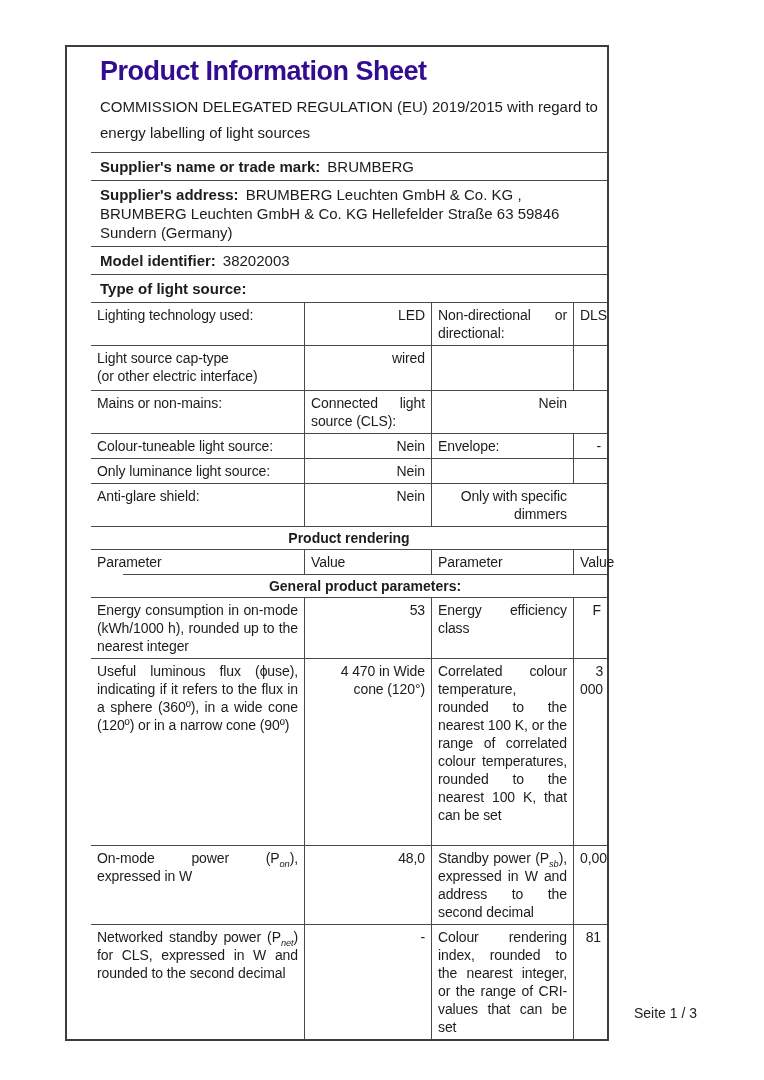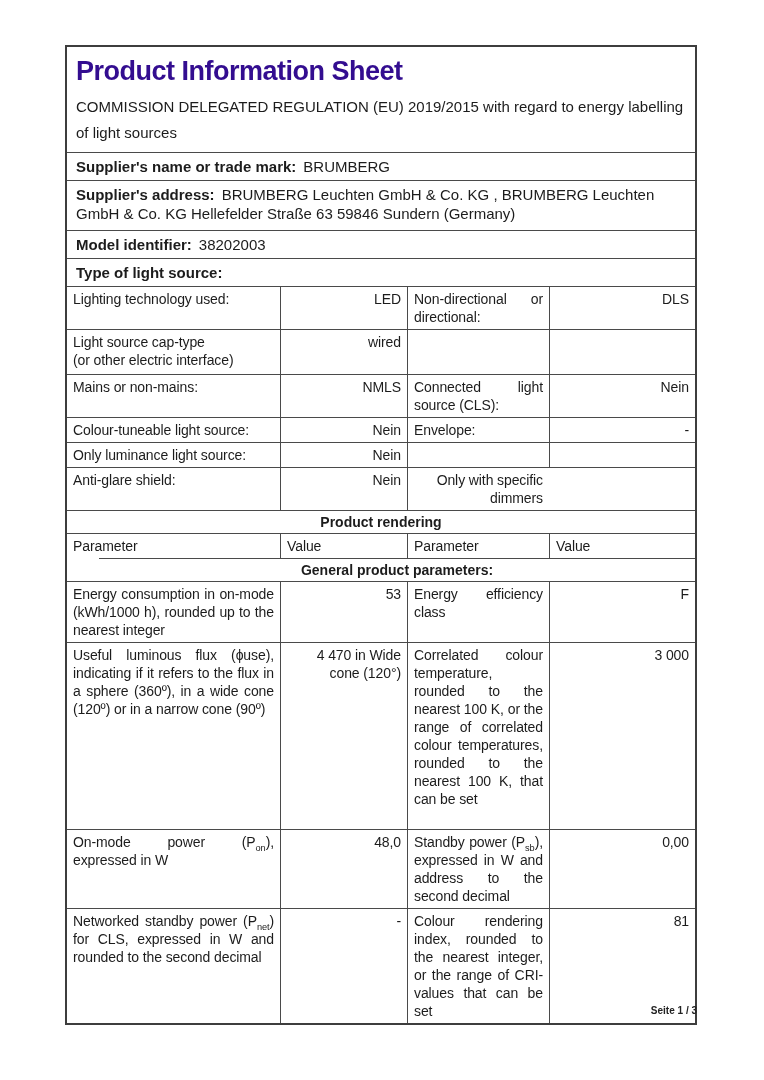--- a/index.html
+++ b/index.html
@@ -7,23 +7,24 @@
     width: 764px; height: 1080px;
     background: #ffffff;
     font-family: "Liberation Sans", sans-serif;
     color: #1c1c1c;
     position: relative;
     overflow: hidden;
   }
   .sheet {
     position: absolute;
     left: 65px; top: 45px;
-    width: 632px;
+    width: 544px;
     border: 2px solid #3d3d3d;
     background: #ffffff;
+    padding-left: 24px;
   }
   .row { border-top: 1px solid #4a4a4a; }
   .row:first-child { border-top: none; }
 
   
   .head-block { min-height: 86px; padding: 8px 9px 6px 9px; }
   .doc-title {
     font-size: 27px;
     font-weight: bold;
     color: #330d90;
@@ -51,21 +52,21 @@
   }
   .cell {
     padding: 3px 6px;
     font-size: 14px;
     line-height: 18px;
     letter-spacing: -0.1px;
   }
   .cell + .cell { border-left: 1px solid #4a4a4a; }
   .pcell { text-align: justify; white-space: pre-line; }
   .vcell { text-align: right; }
-  sub { font-size: 0.66em; line-height: 0; }
+  sub { font-size: 0.66em; line-height: 0; font-style: italic; }
 
   
   .span-row {
     text-align: center;
     font-weight: bold;
     font-size: 14px;
     line-height: 18px;
     padding: 2px 6px;
   }
   .hdr-cell { font-weight: normal; }
@@ -79,23 +80,22 @@
   .mh59 { min-height: 59px; }
   .mh78 { min-height: 78px; }
   .mh110 { min-height: 110px; }
   .mh187 { min-height: 187px; }
 
   .page-footer {
     position: absolute;
     left: 0; top: 1005px;
     width: 697px;
     text-align: right;
-    font-size: 10px;
+    font-size: 14px;
     color: #222222;
-    font-weight: bold;
   }
 </style>
 </head>
 <body>
 
 <div class="sheet">
 
   <div class="row head-block">
     <div class="doc-title">Product Information Sheet</div>
     <div class="doc-subtitle">COMMISSION DELEGATED REGULATION (EU) 2019/2015 with regard to energy labelling of light sources</div>
@@ -125,21 +125,20 @@
   </div>
   <div class="row grid4 mh45">
     <div class="cell pcell">Light source cap-type
 (or other electric interface)</div>
     <div class="cell vcell">wired</div>
     <div class="cell pcell"></div>
     <div class="cell vcell"></div>
   </div>
   <div class="row grid4 mh40">
     <div class="cell pcell">Mains or non-mains:</div>
-    <div class="cell vcell">NMLS</div>
     <div class="cell pcell">Connected light source (CLS):</div>
     <div class="cell vcell">Nein</div>
   </div>
   <div class="row grid4 mh22">
     <div class="cell pcell">Colour-tuneable light source:</div>
     <div class="cell vcell">Nein</div>
     <div class="cell pcell">Envelope:</div>
     <div class="cell vcell">-</div>
   </div>
   <div class="row grid4 mh22">

